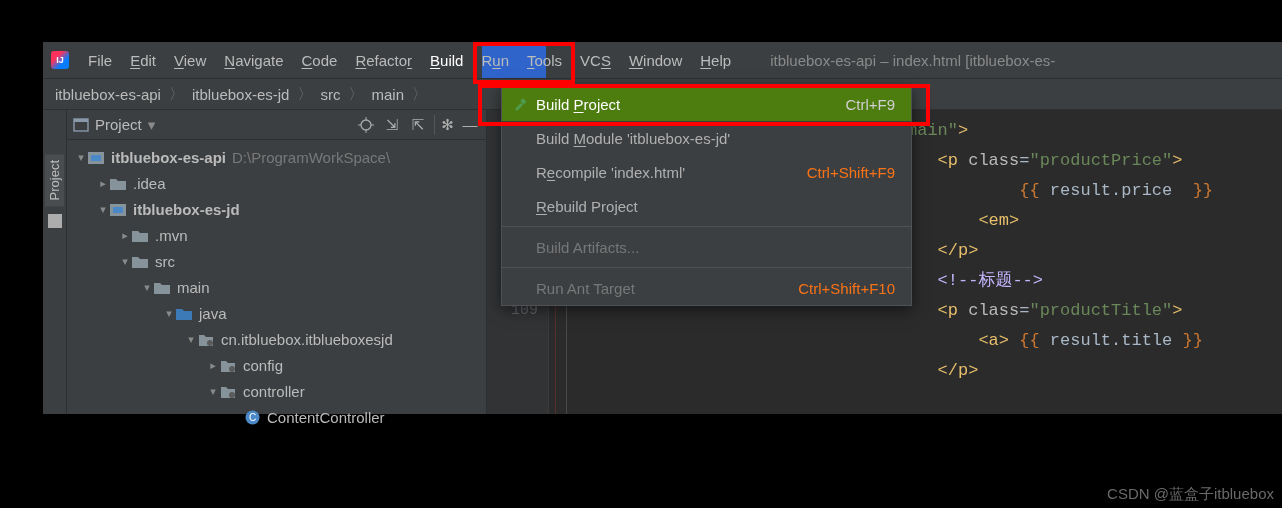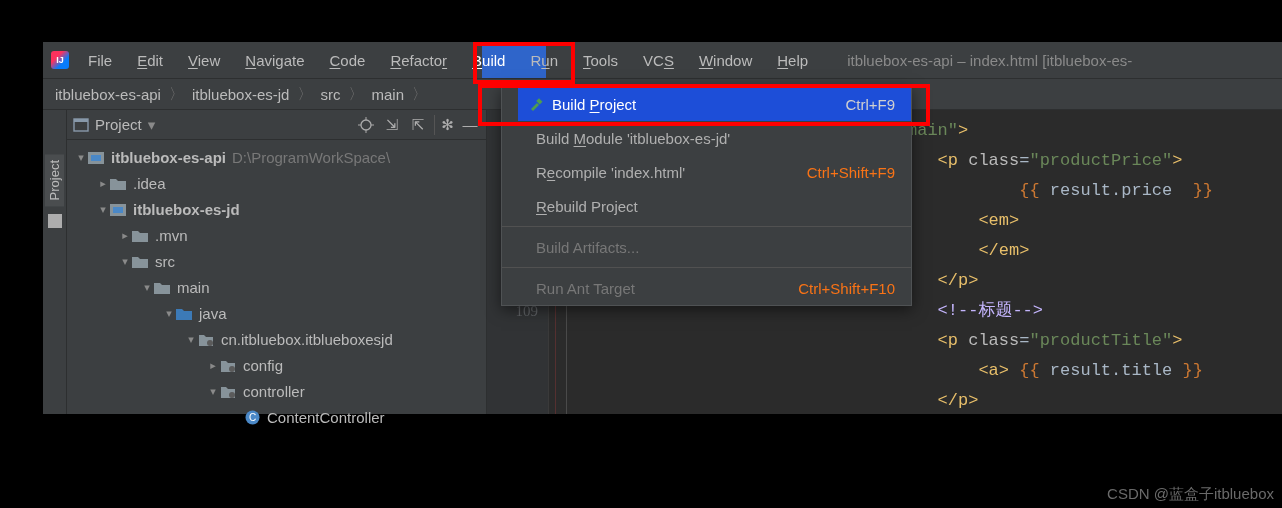--- a/index.html
+++ b/index.html
@@ -1,20 +1,20 @@
 <!DOCTYPE html>
 <html><head>
 <meta charset="utf-8">
 <style>
 * { box-sizing: border-box; margin: 0; padding: 0; }
 body { font-family: "Segoe UI", Arial, sans-serif; font-size: 15px; background: #000; color: #adadad; overflow: hidden; width: 1282px; height: 508px; position: relative; }
 .window { position: absolute; left: 43px; top: 42px; width: 1239px; height: 372px; background: #3c3f41; }
 .titlebar { display: flex; align-items: center; height: 36px; padding: 0 8px; }
 .app-icon { width: 18px; height: 18px; margin-right: 10px; background: linear-gradient(135deg,#fe315d 0%,#fe315d 33%,#087cfa 66%,#087cfa 100%); border-radius: 3px; display:flex; align-items:center; justify-content:center; font-size:9px; font-weight:bold; color:#fff;}
-.menubar { display: flex; gap: 7px; align-items: center; }
+.menubar { display: flex; gap: 0; align-items: center; }
 .menu-item { padding: 4px 9px; color: #bbb; cursor: default; }
 .u { text-decoration: underline; text-underline-offset: 2px; }
 .window-title { margin-left: 30px; color: #8a8a8a; }
 .navbar { display: flex; align-items: center; height: 32px; padding: 2px 8px; border-top: 1px solid #2d2f30; border-bottom: 1px solid #2d2f30; }
 .crumb { color: #bbb; padding: 0 4px; }
 .sep { color: #707070; padding: 0 4px; }
 .body { display: flex; height: calc(100% - 68px); position: relative; }
 .leftbar { width: 24px; background: #3c3f41; border-right: 1px solid #2d2f30; display: flex; flex-direction: column; align-items: center; padding-top: 44px; }
 .tab-label { writing-mode: vertical-rl; transform: rotate(180deg); font-size: 13px; color: #bbb; padding: 6px 2px; background: #4a4d4f; }
 .tab-icon { width: 14px; height: 14px; background:#adadad; margin-top:8px; }
@@ -23,29 +23,29 @@
 .side-head .title { color: #bbb; font-weight: 500; }
 .side-head .spacer { flex: 1; }
 .tool-icon { width: 20px; height: 20px; display:flex; align-items:center; justify-content:center; color:#adadad; }
 .tree { padding: 4px 0; }
 .tree-row { display: flex; align-items: center; height: 26px; color: #bbb; white-space: nowrap; }
 .tree-chev { width: 12px; text-align:center; color:#8a8a8a; font-size:11px;}
 .tree-ico { width: 18px; height: 16px; margin-right: 6px; display:inline-flex; align-items:center; justify-content:center;}
 .dim { color: #787878; margin-left:6px; }
 .editor { flex: 1; background: #2b2b2b; display: flex; position: relative; }
 .gutter { width: 62px; background: #313335; color: #606366; text-align: right; padding: 6px 10px 0 0; border-right:1px solid #3a3a3a; }
-.gutter div { height: 30px; line-height:30px; font-family: Liberation Serif, serif; font-size:15px; }
+.gutter div { height: 30px; line-height:30px; font-family: Liberation Mono, monospace; font-size:15px; }
 .gutter-strip { position:absolute; left:62px; top:0; bottom:0; width:18px; border-right:1px solid #4a4a4a;}
 .vline { position:absolute; left:68px; top:0; bottom:0; width:1px; background:#553030;}
 .code { position:absolute; left:420px; top:0; right:0; padding: 6px 0 0 0; font-family: Consolas, "Courier New", monospace; font-size: 17px; color:#a9b7c6; }
 .code .ln { height:30px; line-height:30px; white-space: pre; }
 .c-tag{color:#e8bf6a;} .c-attr{color:#bababa;} .c-str{color:#6a8759;} .c-eq{color:#a9b7c6;} .c-txt{color:#a9b7c6;} .c-mus{color:#cc7832;} .c-cmt{color:#c4b5fd;}
 .popup { position: absolute; left: 501px; top: 86px; width: 411px; background: #3c3f41; border: 1px solid #4f5254; box-shadow: 0 4px 14px rgba(0,0,0,0.5); z-index:50;}
 .popup-row { display: flex; align-items: center; height: 34px; padding: 0 16px 0 34px; color: #b0b0b0; position:relative;}
-.popup-row.sel { background: #1d4ed8; color: #fff; margin-left: 16px; }
+.popup-row.sel { background: #4d7c0f; color: #fff; }
 .popup-row .sc { margin-left:auto; color:#f97316; }
 .popup-row.sel .sc { color:#d0d0d0; }
 .popup-row.dis { color:#777; }
 .popup-sep { height:1px; background:#515151; margin:3px 0;}
 .popup-icon { position:absolute; left:10px; width:16px; height:16px; }
 .red-box1 { position:absolute; left:473px; top:42px; width:102px; height:42px; border:4px solid #ff0000; z-index:100; pointer-events:none;}
 .red-box2 { position:absolute; left:478px; top:84px; width:452px; height:42px; border:4px solid #ff0000; z-index:100; pointer-events:none;}
 .build-hl { position:absolute; left:439px; top:0; width:64px; height:36px; background:#2f65ca; z-index:1;}
 .watermark { position:absolute; right:8px; bottom:4px; color:#6a6a6a; font-size:15px; z-index:30;}
 </style>
@@ -234,21 +234,20 @@
       </div>
       <div class="gutter-strip">
         <div style="position:absolute;top:12px;left:6px;width:8px;height:8px;border:1px solid #777;border-radius:50%"></div>
       </div>
       <div class="vline"></div>
       <div class="code">
         <div class="ln"><span class="c-str">main"</span><span class="c-tag">&gt;</span></div>
         <div class="ln">   <span class="c-tag">&lt;p </span><span class="c-attr">class</span><span class="c-eq">=</span><span class="c-str">"productPrice"</span><span class="c-tag">&gt;</span></div>
         <div class="ln">           <span class="c-mus">{{</span> <span class="c-txt">result.price</span>  <span class="c-mus">}}</span></div>
         <div class="ln">       <span class="c-tag">&lt;em&gt;</span></div>
-        <div class="ln">       <span class="c-tag">&lt;/em&gt;</span></div>
         <div class="ln">   <span class="c-tag">&lt;/p&gt;</span></div>
         <div class="ln">   <span class="c-cmt">&lt;!--标题--&gt;</span></div>
         <div class="ln">   <span class="c-tag">&lt;p </span><span class="c-attr">class</span><span class="c-eq">=</span><span class="c-str">"productTitle"</span><span class="c-tag">&gt;</span></div>
         <div class="ln">       <span class="c-tag">&lt;a&gt;</span> <span class="c-mus">{{</span> <span class="c-txt">result.title</span> <span class="c-mus">}}</span></div>
         <div class="ln">   <span class="c-tag">&lt;/p&gt;</span></div>
       </div>
     </div>
   </div>
 </div>
 

